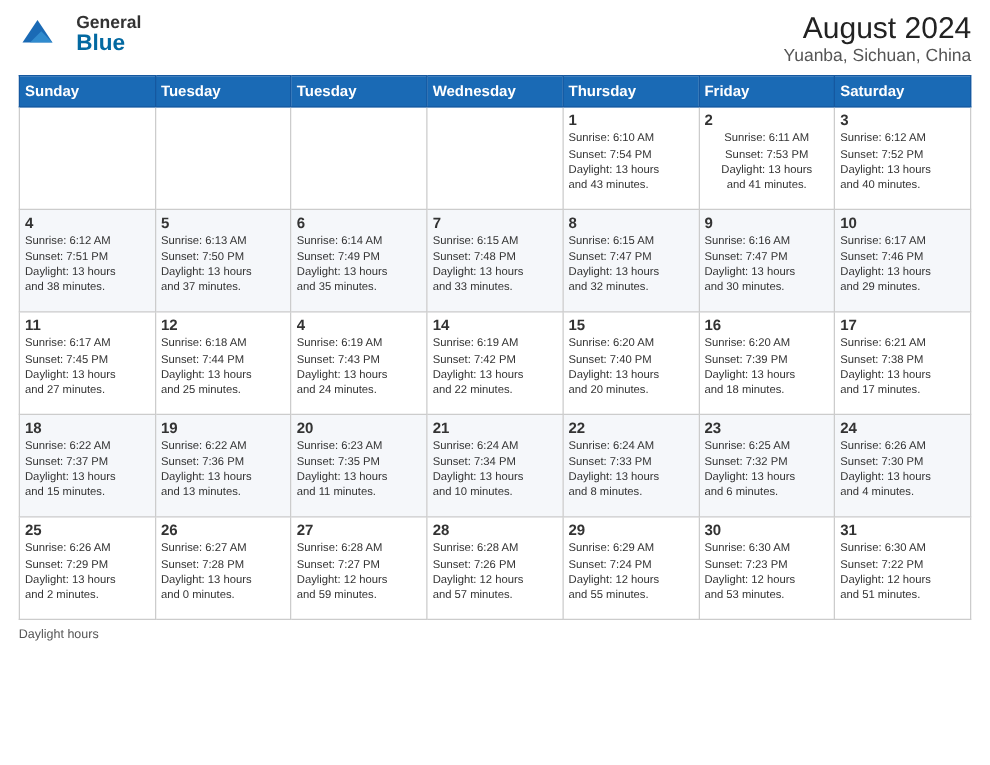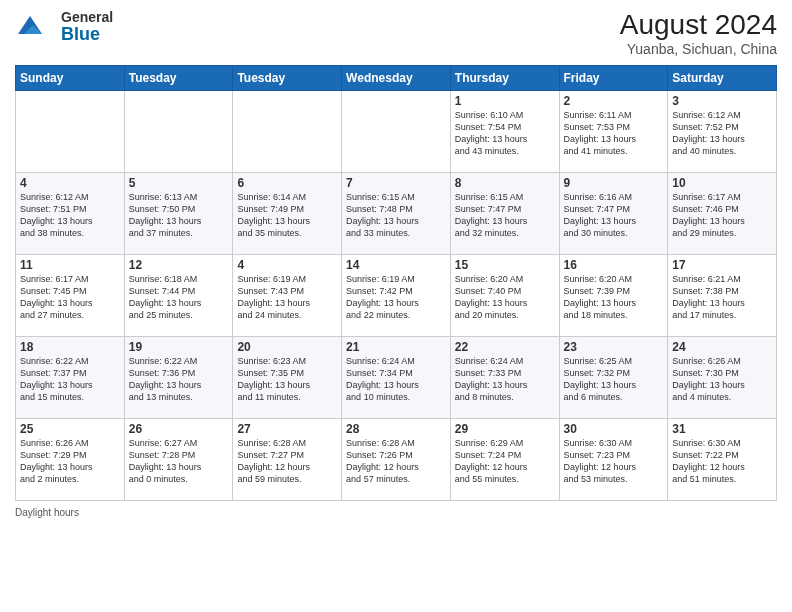--- a/index.html
+++ b/index.html
@@ -43,21 +43,21 @@
       color: #0369a1;
     }
     .logo-icon {
       width: 30px;
       height: 30px;
     }
     .title-block {
       text-align: right;
     }
     .month-year {
-      font-size: 28px;
+      font-size: 24px;
       font-weight: 300;
       color: #222;
       line-height: 1.1;
     }
     .location {
       font-size: 14px;
       color: #555;
     }
     .calendar {
       width: 100%;
@@ -148,21 +148,21 @@
           <td class="empty-cell"></td>
           <td>
             <span class="day-number">1</span>
             <div class="day-info" style="white-space: pre-line;">Sunrise: 6:10 AM
 Sunset: 7:54 PM
 Daylight: 13 hours
 and 43 minutes.</div>
           </td>
           <td>
             <span class="day-number">2</span>
-            <div class="day-info" style="white-space: pre-line;">Sunrise: 6:11 AM
+            <div class="day-info" style="white-space: pre-line; text-align: center;">Sunrise: 6:11 AM
 Sunset: 7:53 PM
 Daylight: 13 hours
 and 41 minutes.</div>
           </td>
           <td>
             <span class="day-number">3</span>
             <div class="day-info" style="white-space: pre-line;">Sunrise: 6:12 AM
 Sunset: 7:52 PM
 Daylight: 13 hours
 and 40 minutes.</div>

